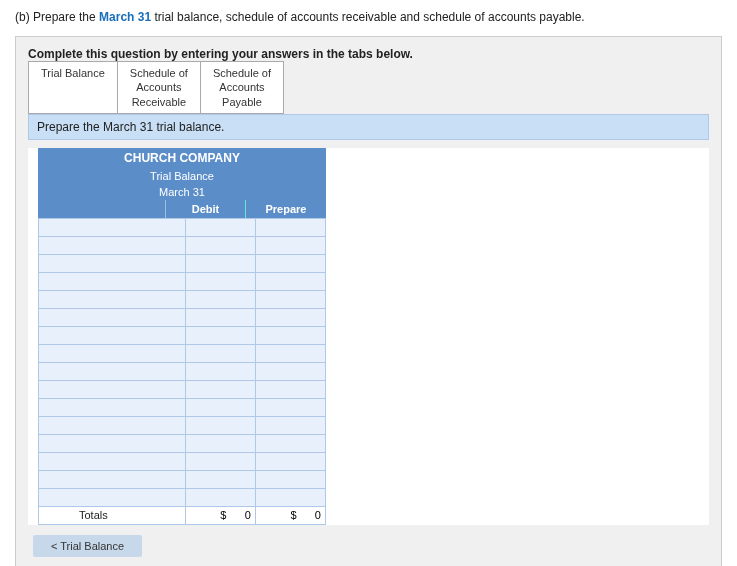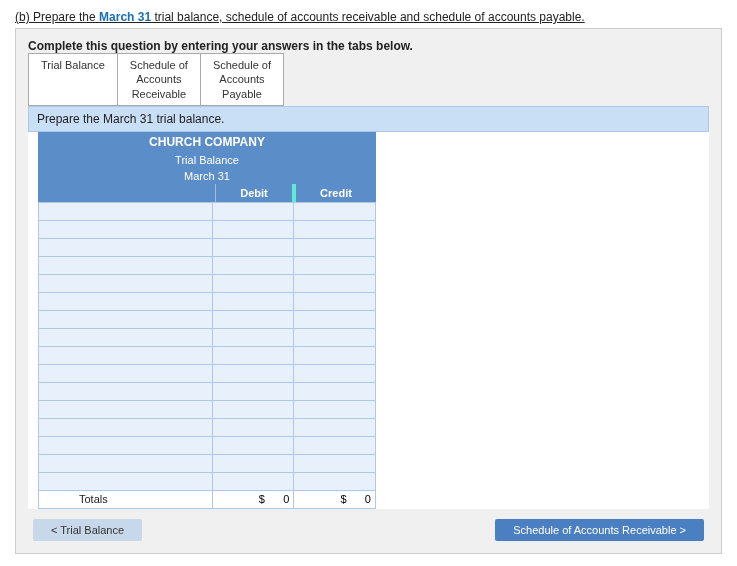--- a/index.html
+++ b/index.html
@@ -6,23 +6,22 @@
     body {
       font-family: Arial, sans-serif;
       font-size: 12px;
       background: #fff;
       width: 737px;
       min-height: 566px;
       padding: 10px 15px;
     }
     .intro-text {
       font-size: 12px;
-      margin-bottom: 4px;
-      color: #222;
-      text-decoration: underline;
+      margin-bottom: 12px;
+      color: #222;
     }
     .intro-text strong { font-weight: bold; }
     .blue-highlight { color: #1a6fba; }
     .outer-box {
       border: 1px solid #ccc;
       background: #f0f0f0;
       padding: 10px 12px 12px 12px;
     }
     .complete-label {
       font-size: 12px;
@@ -49,29 +48,29 @@
     .tab-cell:last-child { border-right: none; }
     .tab-cell.active {
       background: #fff;
       font-weight: normal;
     }
     .prepare-bar {
       background: #c8dff5;
       padding: 5px 8px;
       font-size: 12px;
       color: #222;
-      margin-bottom: 0;
+      margin-bottom: 8px;
       border: 1px solid #b0c8e8;
     }
     .content-area {
       background: #fff;
       padding: 0;
     }
     .table-wrapper {
-      width: 338px;
+      width: 288px;
       margin: 0 auto 0 10px;
     }
     .company-header {
       background: #5b8dc9;
       color: #fff;
       text-align: center;
       font-weight: bold;
       font-size: 12px;
       padding: 3px 0;
     }
@@ -90,21 +89,21 @@
       flex: 1;
       border-right: 1px solid #a0bde0;
     }
     .col-header-row .col-debit, .col-header-row .col-credit {
       width: 80px;
       text-align: center;
       color: #fff;
       font-size: 11px;
       font-weight: bold;
       padding: 3px 0;
-      border-right: 4px solid #5eead4;
+      border-right: 1px solid #5eead4;
     }
     .col-header-row .col-credit { border-right: none; }
     .data-table {
       width: 100%;
       border-collapse: collapse;
     }
     .data-table td {
       border: 1px solid #b0c8e8;
       height: 18px;
       font-size: 11px;
@@ -180,21 +179,21 @@
   <div class="content-area">
     <div class="table-wrapper">
 
       <div class="company-header">CHURCH COMPANY</div>
       <div class="sub-header">Trial Balance</div>
       <div class="sub-header">March 31</div>
 
       <div class="col-header-row">
         <div class="col-account"></div>
         <div class="col-debit">Debit</div>
-        <div class="col-credit">Credit</div>
+        <div class="col-credit">Prepare</div>
       </div>
 
       <table class="data-table">
         <tbody id="data-rows">
 
         <tr>
       <td class="account-col"></td>
       <td class="num-col"></td>
       <td class="num-col"></td>
     </tr>
@@ -284,16 +283,15 @@
             <span>$</span>&nbsp;&nbsp;&nbsp;&nbsp;&nbsp;&nbsp;0
           </td>
         </tr>
       </tbody>
         </table>
     </div>
   </div>
 
   <div class="nav-buttons">
     <button class="nav-btn prev">&lt; Trial Balance</button>
-    <button class="nav-btn next">Schedule of Accounts Receivable &gt;</button>
   </div>
 
 </div>
 
 </body></html>

